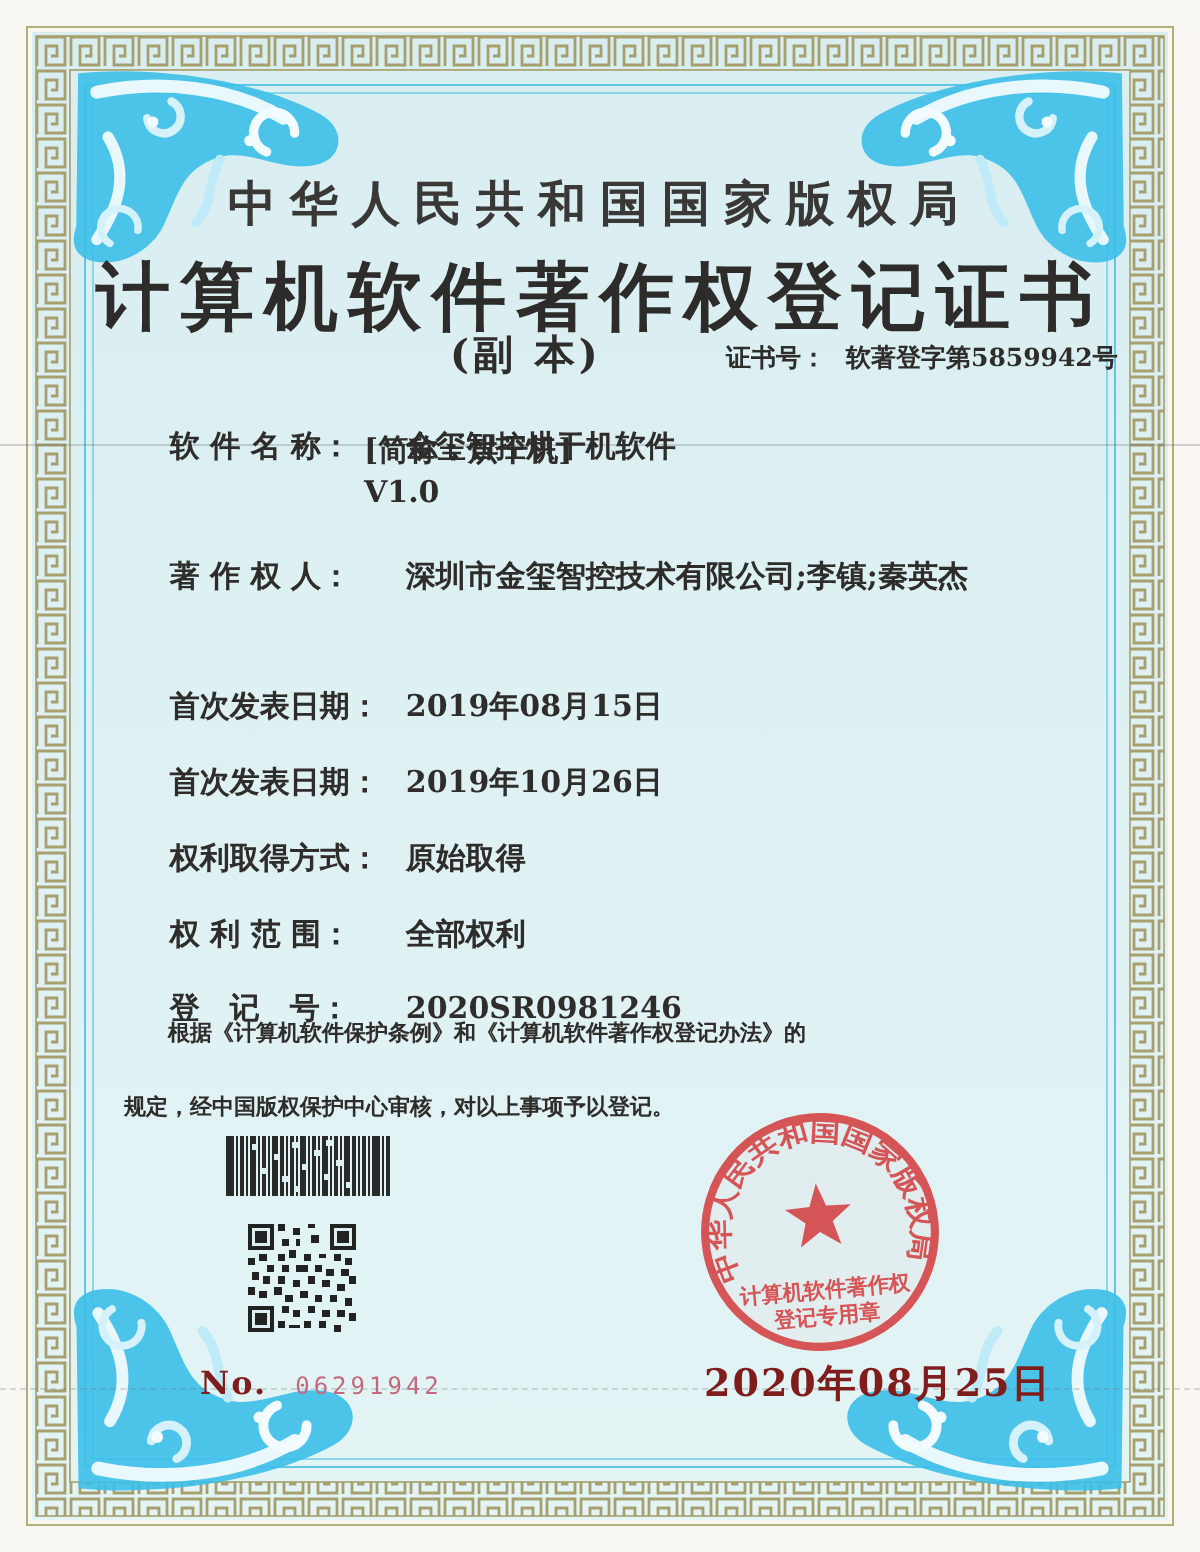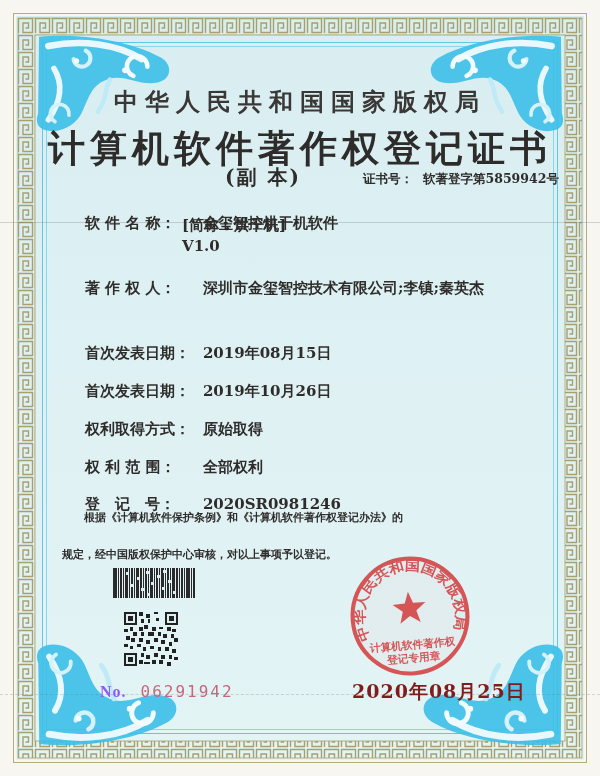--- a/index.html
+++ b/index.html
@@ -25,23 +25,23 @@
   .row{position:absolute;left:64px;font-size:15px;font-weight:700;white-space:pre;}
   .row .lab{display:inline-block;width:118px;}
   .subline{position:absolute;left:182px;font-size:15px;font-weight:700;}
   .stmt{position:absolute;left:62px;width:478px;font-size:11px;font-weight:700;line-height:36px;font-family:Liberation Mono, monospace;}
   .stmt.ind{text-indent:2em;}
   .artifact1{position:absolute;left:0;top:222px;width:100%;height:1px;background:rgba(110,110,110,.28);}
   .artifact2{position:absolute;left:0;top:694px;width:100%;border-top:1px dashed rgba(110,110,110,.25);}
   .barcode{position:absolute;left:113px;top:568px;}
   .qrcode{position:absolute;left:124px;top:612px;}
   .serial{position:absolute;left:100px;top:682px;font-size:16px;font-weight:700;}
-  .serial .no{color:#8b5cf6;letter-spacing:1px;font-family:Liberation Serif, serif;}
+  .serial .no{color:#7f1d1d;letter-spacing:1px;}
   .serial .num{color:#c4687e;font-family:"DejaVu Sans Mono","Liberation Mono",monospace;
-               font-weight:400;letter-spacing:2px;margin-left:14px;font-size:16px;}
+               font-weight:400;letter-spacing:2px;margin-left:14px;font-size:12px;}
   .seal{position:absolute;left:348px;top:554px;width:124px;height:124px;transform:rotate(-5deg);opacity:.92;}
   .issue-date{position:absolute;left:352px;top:679px;font-size:19px;font-weight:700;letter-spacing:1px;color:#7f1d1d;}
 </style>
 </head>
 <body>
 
 <div class="page">
 
   <div class="paper"></div>
   <div class="goldline"></div>

